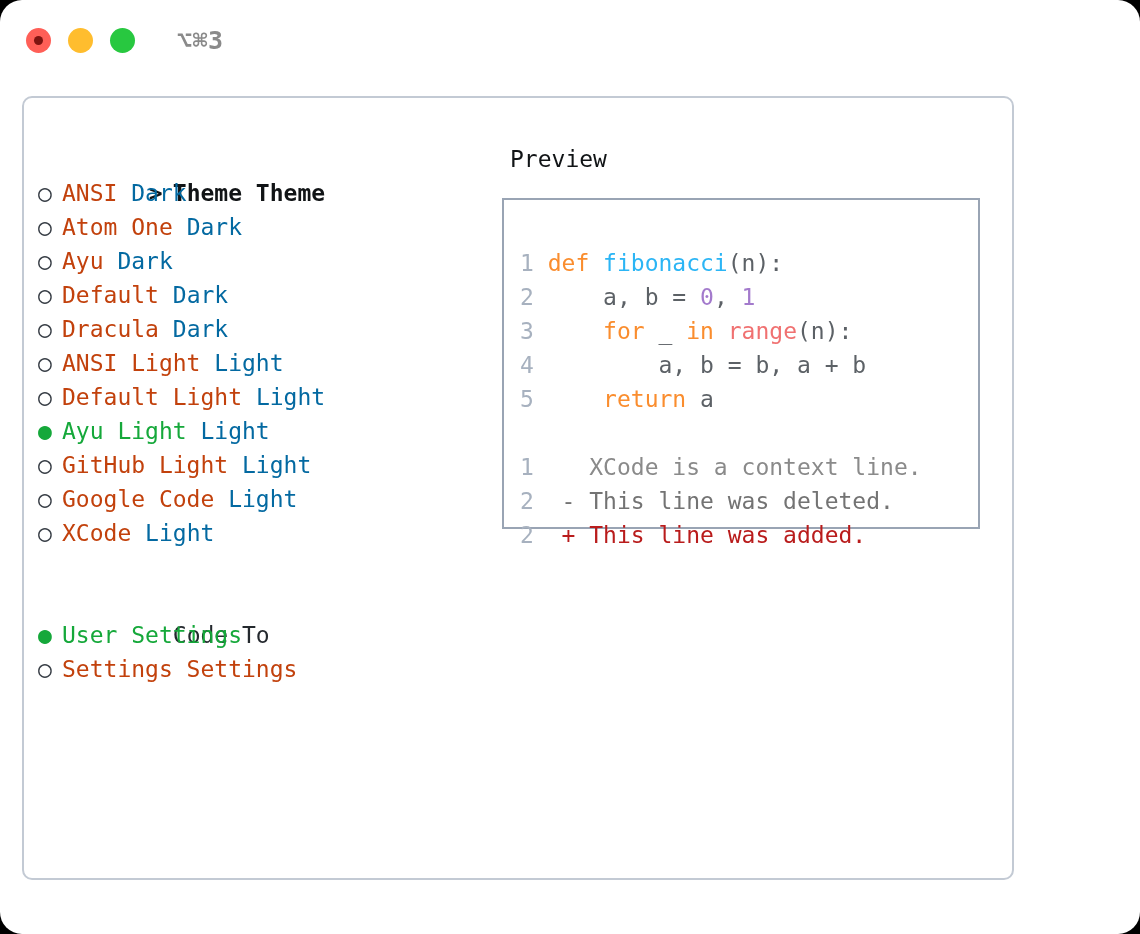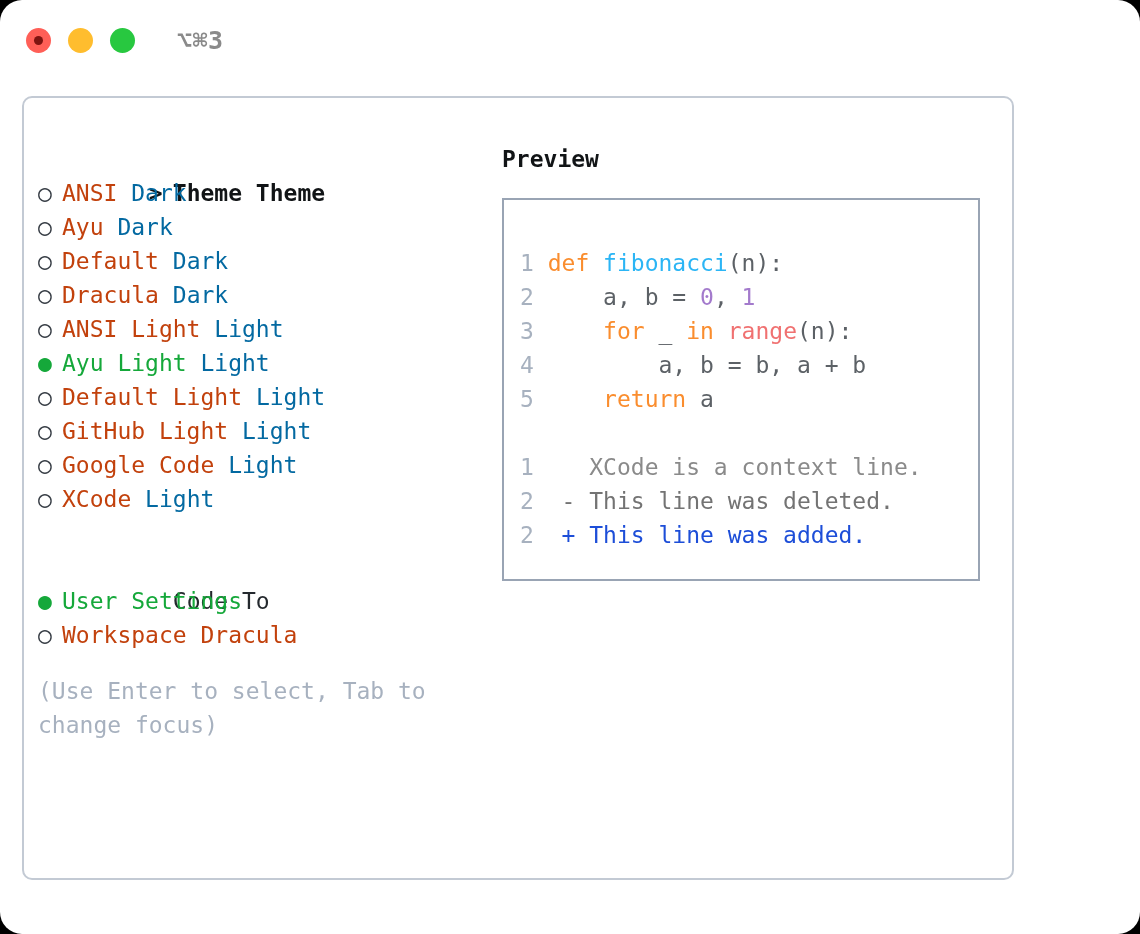--- a/index.html
+++ b/index.html
@@ -131,30 +131,31 @@
 
   
   .right-col {
     position: absolute;
     left: 478px;
     top: 44px;
     width: 500px;
   }
   .preview-title {
     font-size: 23px;
-    font-weight: bold;
+    font-weight: normal;
     color: #111416;
     line-height: 34px;
     height: 34px;
     white-space: pre;
+    margin-left: 8px;
   }
   .preview-box {
     margin-top: 22px;
     width: 478px;
-    height: 383px;
+    height: 331px;
     border: 2px solid #99A4B4;
     box-sizing: border-box;
     background: #ffffff;
     padding: 46px 0 0 16px;
   }
   .code-line {
     font-size: 23px;
     line-height: 34px;
     height: 34px;
     white-space: pre;
@@ -162,21 +163,21 @@
   }
   .lineno  { color: #A7B1BF; }
   .kw      { color: #FA8D2E; }
   .fn      { color: #2BB5F5; }
   .num     { color: #A37ACC; }
   .builtin { color: #F07171; text-align: center; }
   .plain   { color: #5C6166; }
   .blank   { height: 34px; }
   .ctx     { color: #8A8A8A; }
   .del     { color: #737373; }
-  .add     { color: #1d4ed8; }
+  .add     { color: #b91c1c; }
 </style>
 </head>
 <body>
 
 <div class="window">
 
   <div class="titlebar">
     <div class="lights">
       <div class="light red"></div>
       <div class="light yellow"></div>
@@ -186,42 +187,42 @@
   </div>
 
   <div class="panel">
 
     <div class="left-col">
       <div class="row heading">
         <span class="marker">&gt;</span><span>Theme Theme</span>
       </div>
       <div id="theme-items">
           <div class="row"><span class="marker radio-off">○</span><span class="name">ANSI </span><span class="type">Dark</span></div>
+          <div class="row"><span class="marker radio-off">○</span><span class="name">Atom One </span><span class="type">Dark</span></div>
           <div class="row"><span class="marker radio-off">○</span><span class="name">Ayu </span><span class="type">Dark</span></div>
           <div class="row"><span class="marker radio-off">○</span><span class="name">Default </span><span class="type">Dark</span></div>
           <div class="row"><span class="marker radio-off">○</span><span class="name">Dracula </span><span class="type">Dark</span></div>
           <div class="row"><span class="marker radio-off">○</span><span class="name">ANSI Light </span><span class="type">Light</span></div>
+          <div class="row"><span class="marker radio-off">○</span><span class="name">Default Light </span><span class="type">Light</span></div>
           <div class="row"><span class="marker radio-on">●</span><span class="name selected">Ayu Light </span><span class="type">Light</span></div>
-          <div class="row"><span class="marker radio-off">○</span><span class="name">Default Light </span><span class="type">Light</span></div>
           <div class="row"><span class="marker radio-off">○</span><span class="name">GitHub Light </span><span class="type">Light</span></div>
           <div class="row"><span class="marker radio-off">○</span><span class="name">Google Code </span><span class="type">Light</span></div>
           <div class="row"><span class="marker radio-off">○</span><span class="name">XCode </span><span class="type">Light</span></div>
         </div>
 
       <div class="section-gap"></div>
 
       <div class="row">
         <span class="marker"> </span><span>Code To</span>
       </div>
       <div id="apply-items">
           <div class="row"><span class="marker radio-on">●</span><span class="name selected">User Settings</span></div>
-          <div class="row"><span class="marker radio-off">○</span><span class="name">Workspace Dracula</span></div>
+          <div class="row"><span class="marker radio-off">○</span><span class="name">Settings Settings</span></div>
         </div>
 
-      <div class="hint">(Use Enter to select, Tab to change focus)</div>
     </div>
 
     <div class="right-col">
       <div class="preview-title">Preview</div>
       <div class="preview-box">
         <div id="code-lines">
             <div class="code-line"><span class="lineno">1 </span><span class="kw">def </span><span class="fn">fibonacci</span><span class="plain">(n):</span></div>
             <div class="code-line"><span class="lineno">2 </span><span class="plain">    a, b = </span><span class="num">0</span><span class="plain">, </span><span class="num">1</span></div>
             <div class="code-line"><span class="lineno">3 </span><span class="plain">    </span><span class="kw">for</span><span class="plain"> _ </span><span class="kw">in</span><span class="plain"> </span><span class="builtin">range</span><span class="plain">(n):</span></div>
             <div class="code-line"><span class="lineno">4 </span><span class="plain">        a, b = b, a + b</span></div>

